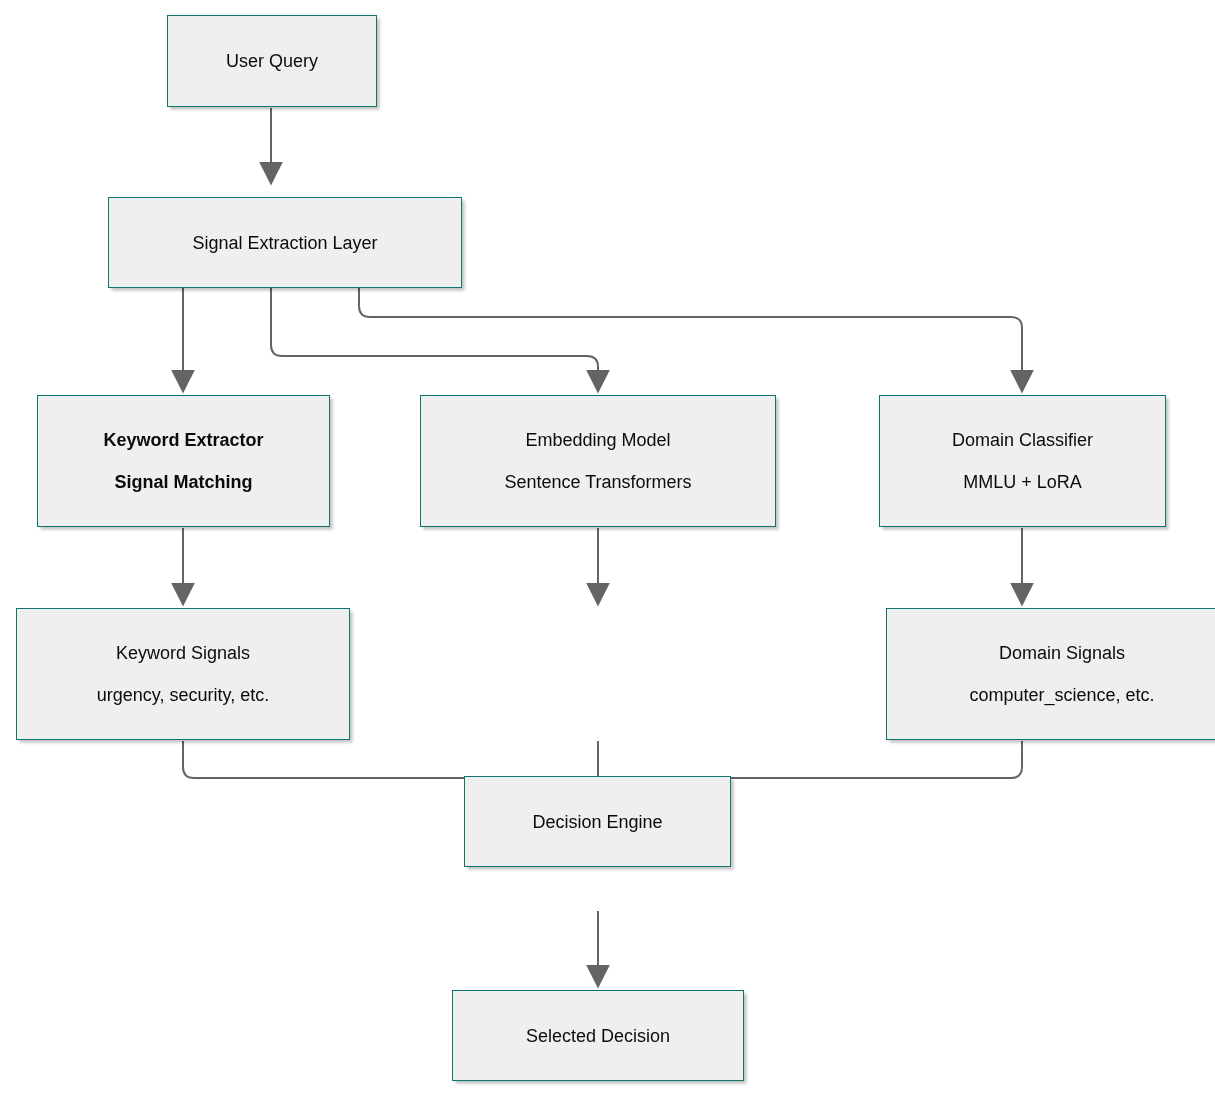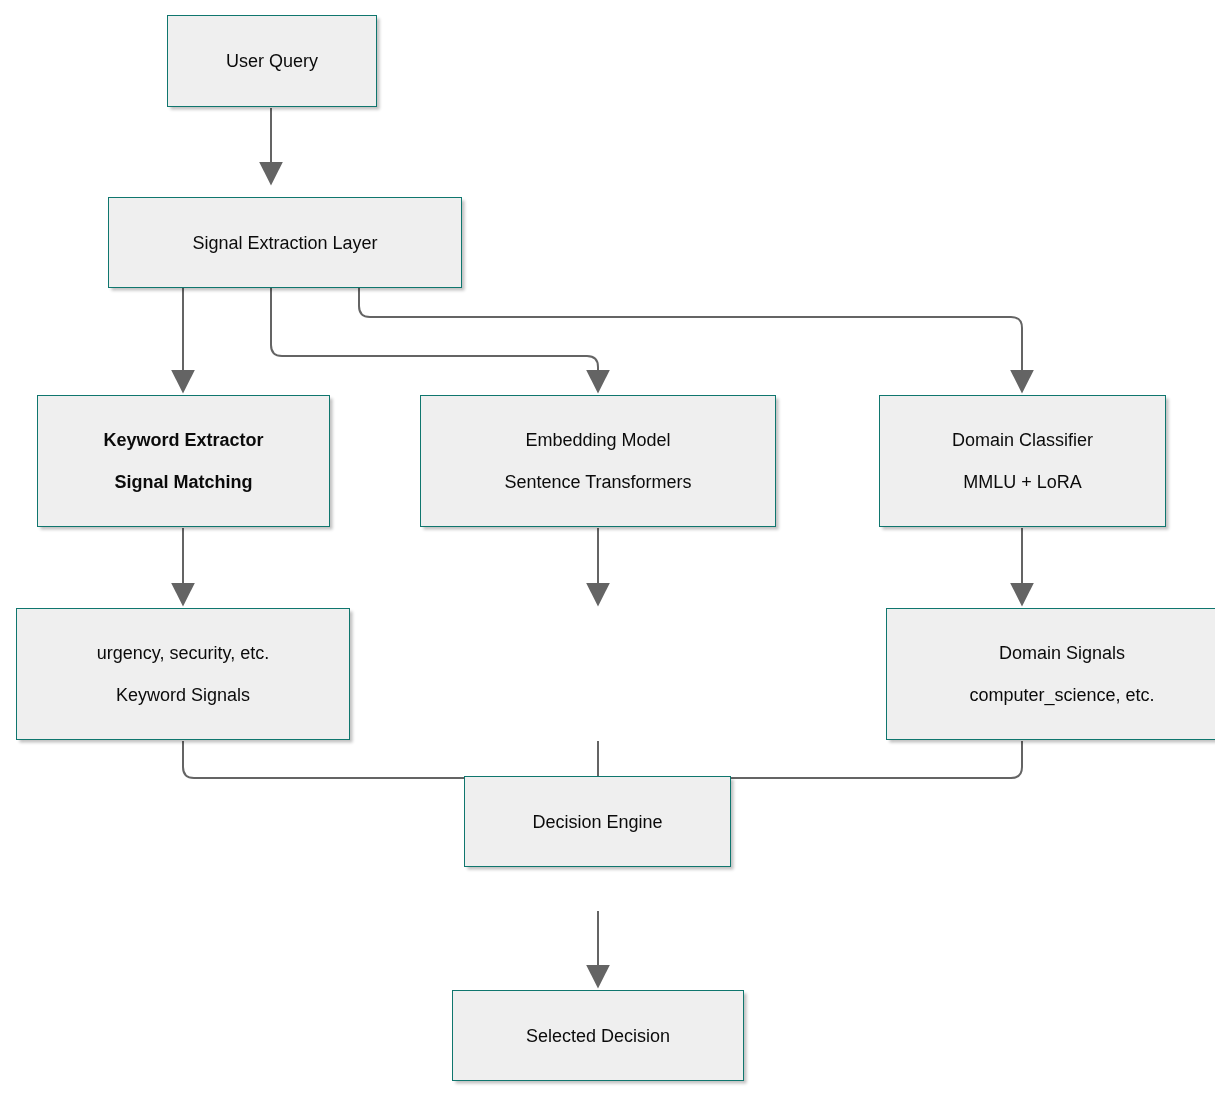--- a/index.html
+++ b/index.html
@@ -108,22 +108,22 @@
     <span>Embedding Model</span>
     <span>Sentence Transformers</span>
   </div>
 
   <div class="node" id="node-domain-classifier">
     <span>Domain Classifier</span>
     <span>MMLU + LoRA</span>
   </div>
 
   <div class="node" id="node-keyword-signals">
+    <span>Keyword Signals</span>
     <span>urgency, security, etc.</span>
-    <span>Keyword Signals</span>
   </div>
 
 
   <div class="node" id="node-domain-signals">
     <span>Domain Signals</span>
     <span>computer_science, etc.</span>
   </div>
 
   <div class="node" id="node-decision-engine">
     <span>Decision Engine</span>

